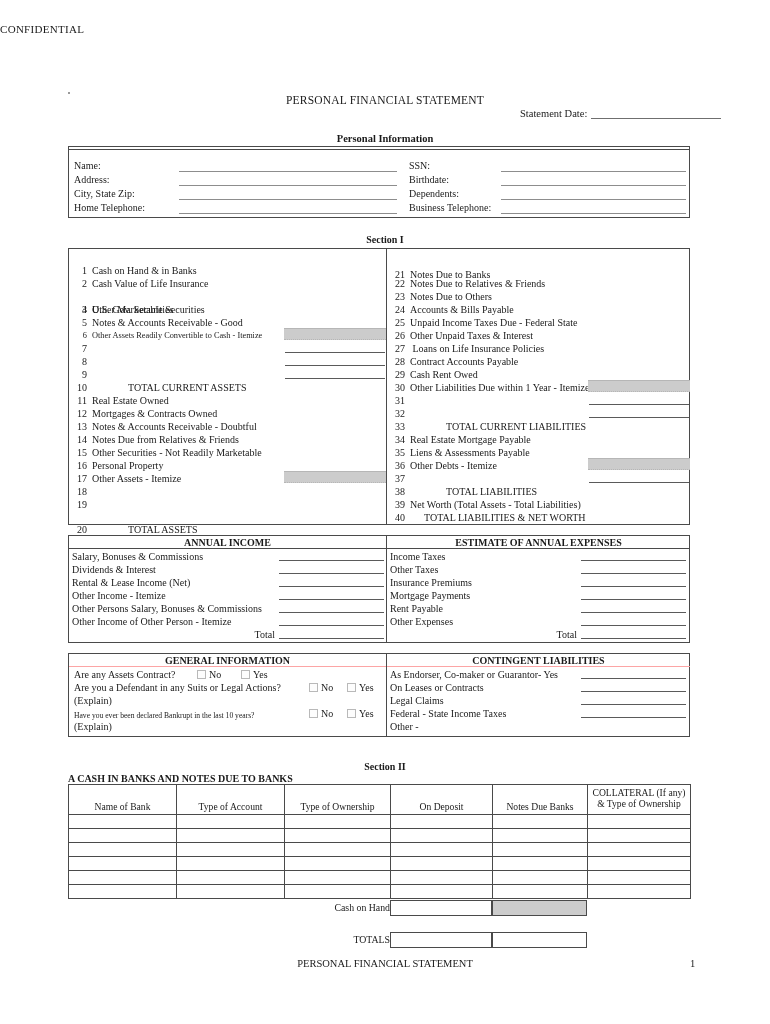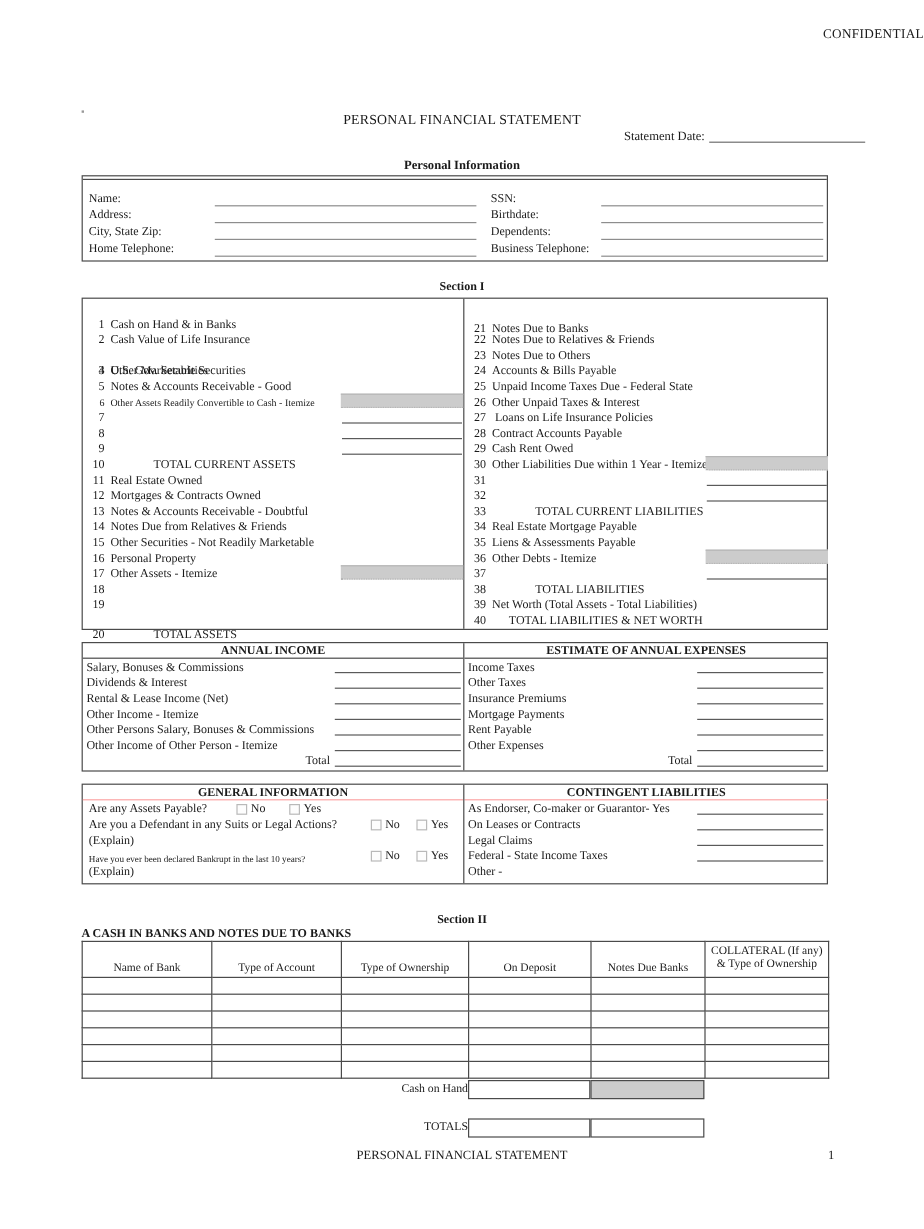--- a/index.html
+++ b/index.html
@@ -10,21 +10,21 @@
     font-family: "Liberation Serif", "DejaVu Serif", serif;
     color:#1a1a1a;
     position: relative;
     overflow: hidden;
   }
   .page { position:relative; width:770px; height:1024px; }
 
   
   .confidential {
     position:absolute; top:23px; left:0; width:770px;
-    text-align:right; font-size:11px; letter-spacing:.3px;
+    text-align:left; font-size:11px; letter-spacing:.3px;
   }
   .dot-artifact {
     position:absolute; top:92px; left:68px; width:2px; height:2px;
     background:#9a9a9a;
   }
   .doc-title {
     position:absolute; top:94px; left:0; width:770px;
     text-align:center; font-size:11.5px; letter-spacing:.2px;
   }
   .stmt-date {
@@ -271,21 +271,21 @@
         <div class="ie-total" style="left: 321px; width: 187px; top: 93px;">Total</div>
         <div class="vrule" style="left: 512px; top: 102px; width: 105px;"></div>
       </div>
   </div>
 
   <div class="box" id="gc-box">
     <div class="gc-head" id="gi-head">GENERAL INFORMATION</div>
     <div class="gc-head" id="cl-head">CONTINGENT LIABILITIES</div>
     <div class="vdiv" style="left:317px;"></div>
 
-    <div class="gi-ln" style="left:5px; top:15px;">Are any Assets Payable?</div>
+    <div class="gi-ln" style="left:5px; top:15px;">Are any Assets Contract?</div>
     <div class="gi-ln" style="left:5px; top:28px;text-align:center;">Are you a Defendant in any Suits or Legal Actions?</div>
     <div class="gi-ln" style="left:5px; top:41px;">(Explain)</div>
     <div class="gi-ln micro" style="left:5px; top:57px;">Have you ever been declared Bankrupt in the last 10 years?</div>
     <div class="gi-ln" style="left:5px; top:67px;">(Explain)</div>
 
     <div class="cb" style="left:128px; top:16px;"></div>
     <div class="cblabel" style="left:140px; top:15px;">No</div>
     <div class="cb" style="left:172px; top:16px;"></div>
     <div class="cblabel" style="left:184px; top:15px;">Yes</div>
 

